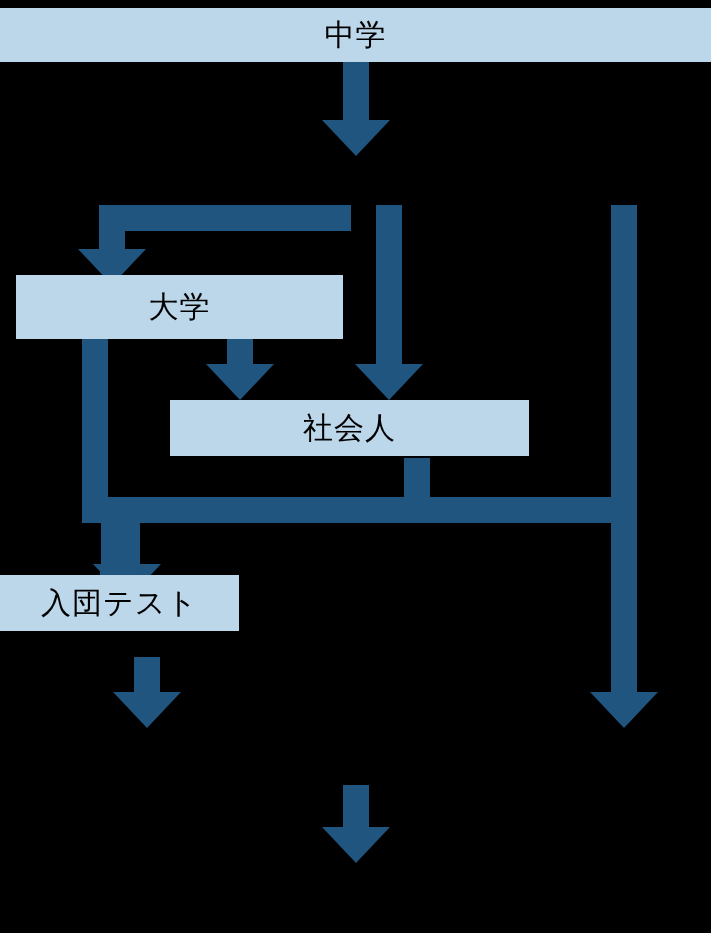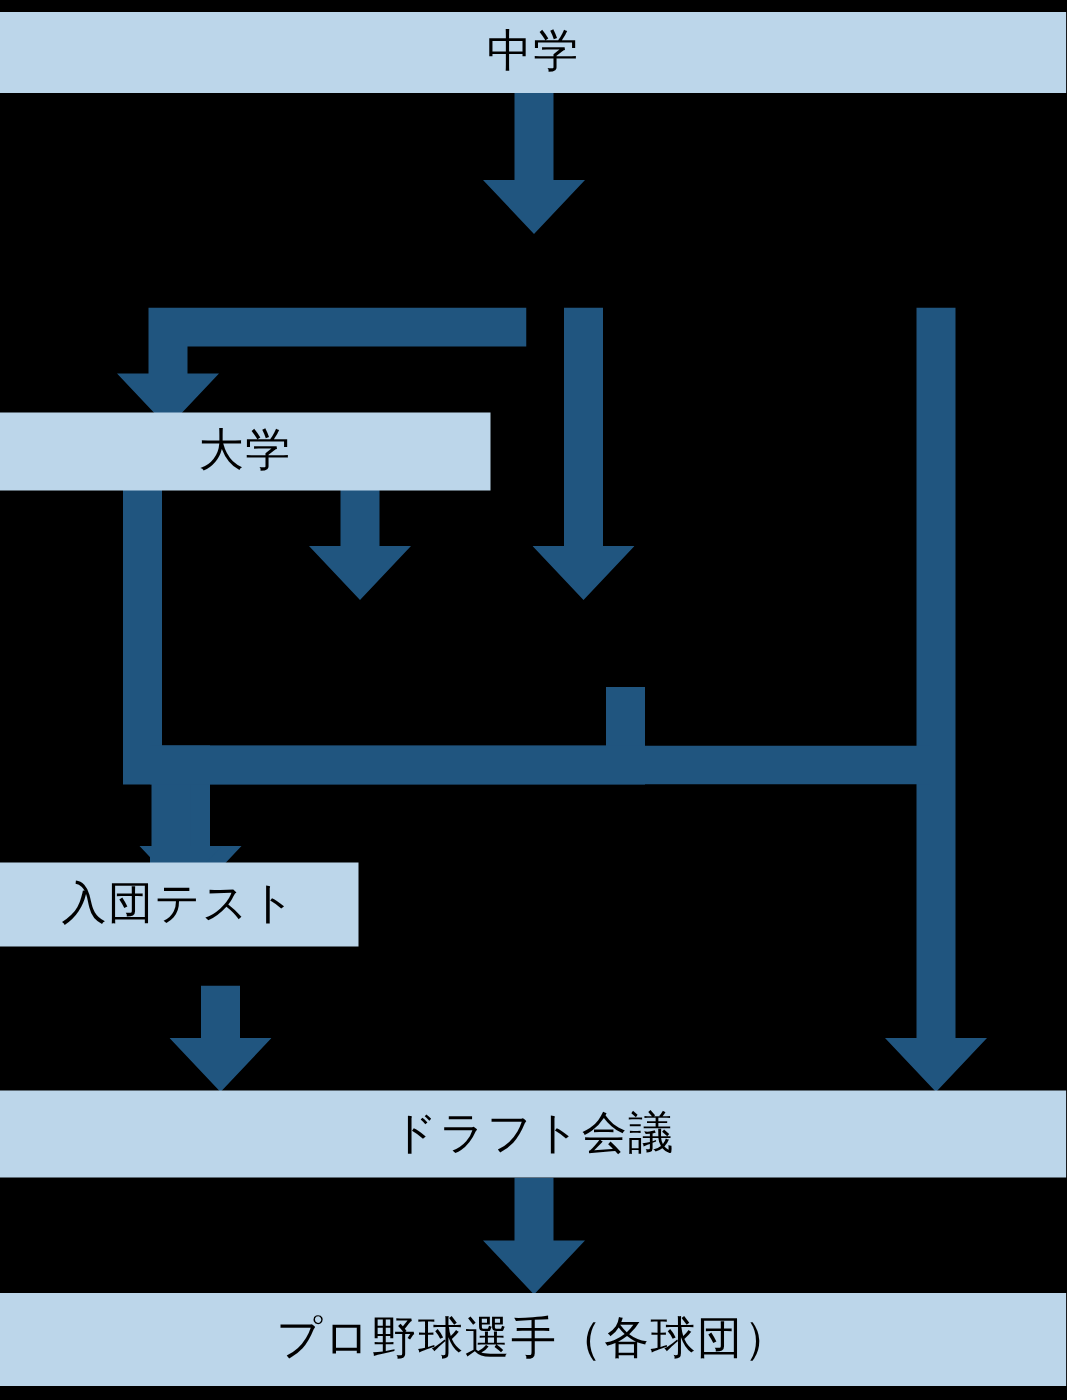--- a/index.html
+++ b/index.html
@@ -99,30 +99,27 @@
     <svg width="68" height="78" viewBox="0 0 68 78">
       <polygon points="21,0 47,0 47,42 68,42 34,78 0,42 21,42" fill="#20557f"></polygon>
     </svg>
   </div>
 
   <div class="node" style="left:0px; top:8px; width:711px; height:54px;">
     <span>中学</span>
   </div>
 
 
-  <div class="node" style="left:0px; top:275px; width:327px; height:52px;">
+  <div class="node" style="left:16px; top:275px; width:327px; height:64px;">
     <span>大学</span>
   </div>
 
+  <div class="node" style="left:170px; top:400px; width:359px; height:56px;">
+    <span>社会人</span>
+  </div>
 
   <div class="node" style="left:0px; top:575px; width:239px; height:56px;">
     <span>入団テスト</span>
   </div>
 
-  <div class="node" style="left:0px; top:727px; width:711px; height:58px;">
-    <span>ドラフト会議</span>
-  </div>
 
-  <div class="node" style="left:0px; top:862px; width:711px; height:62px;">
-    <span>プロ野球選手（各球団）</span>
-  </div>
 
 </div>
 
 </body></html>

